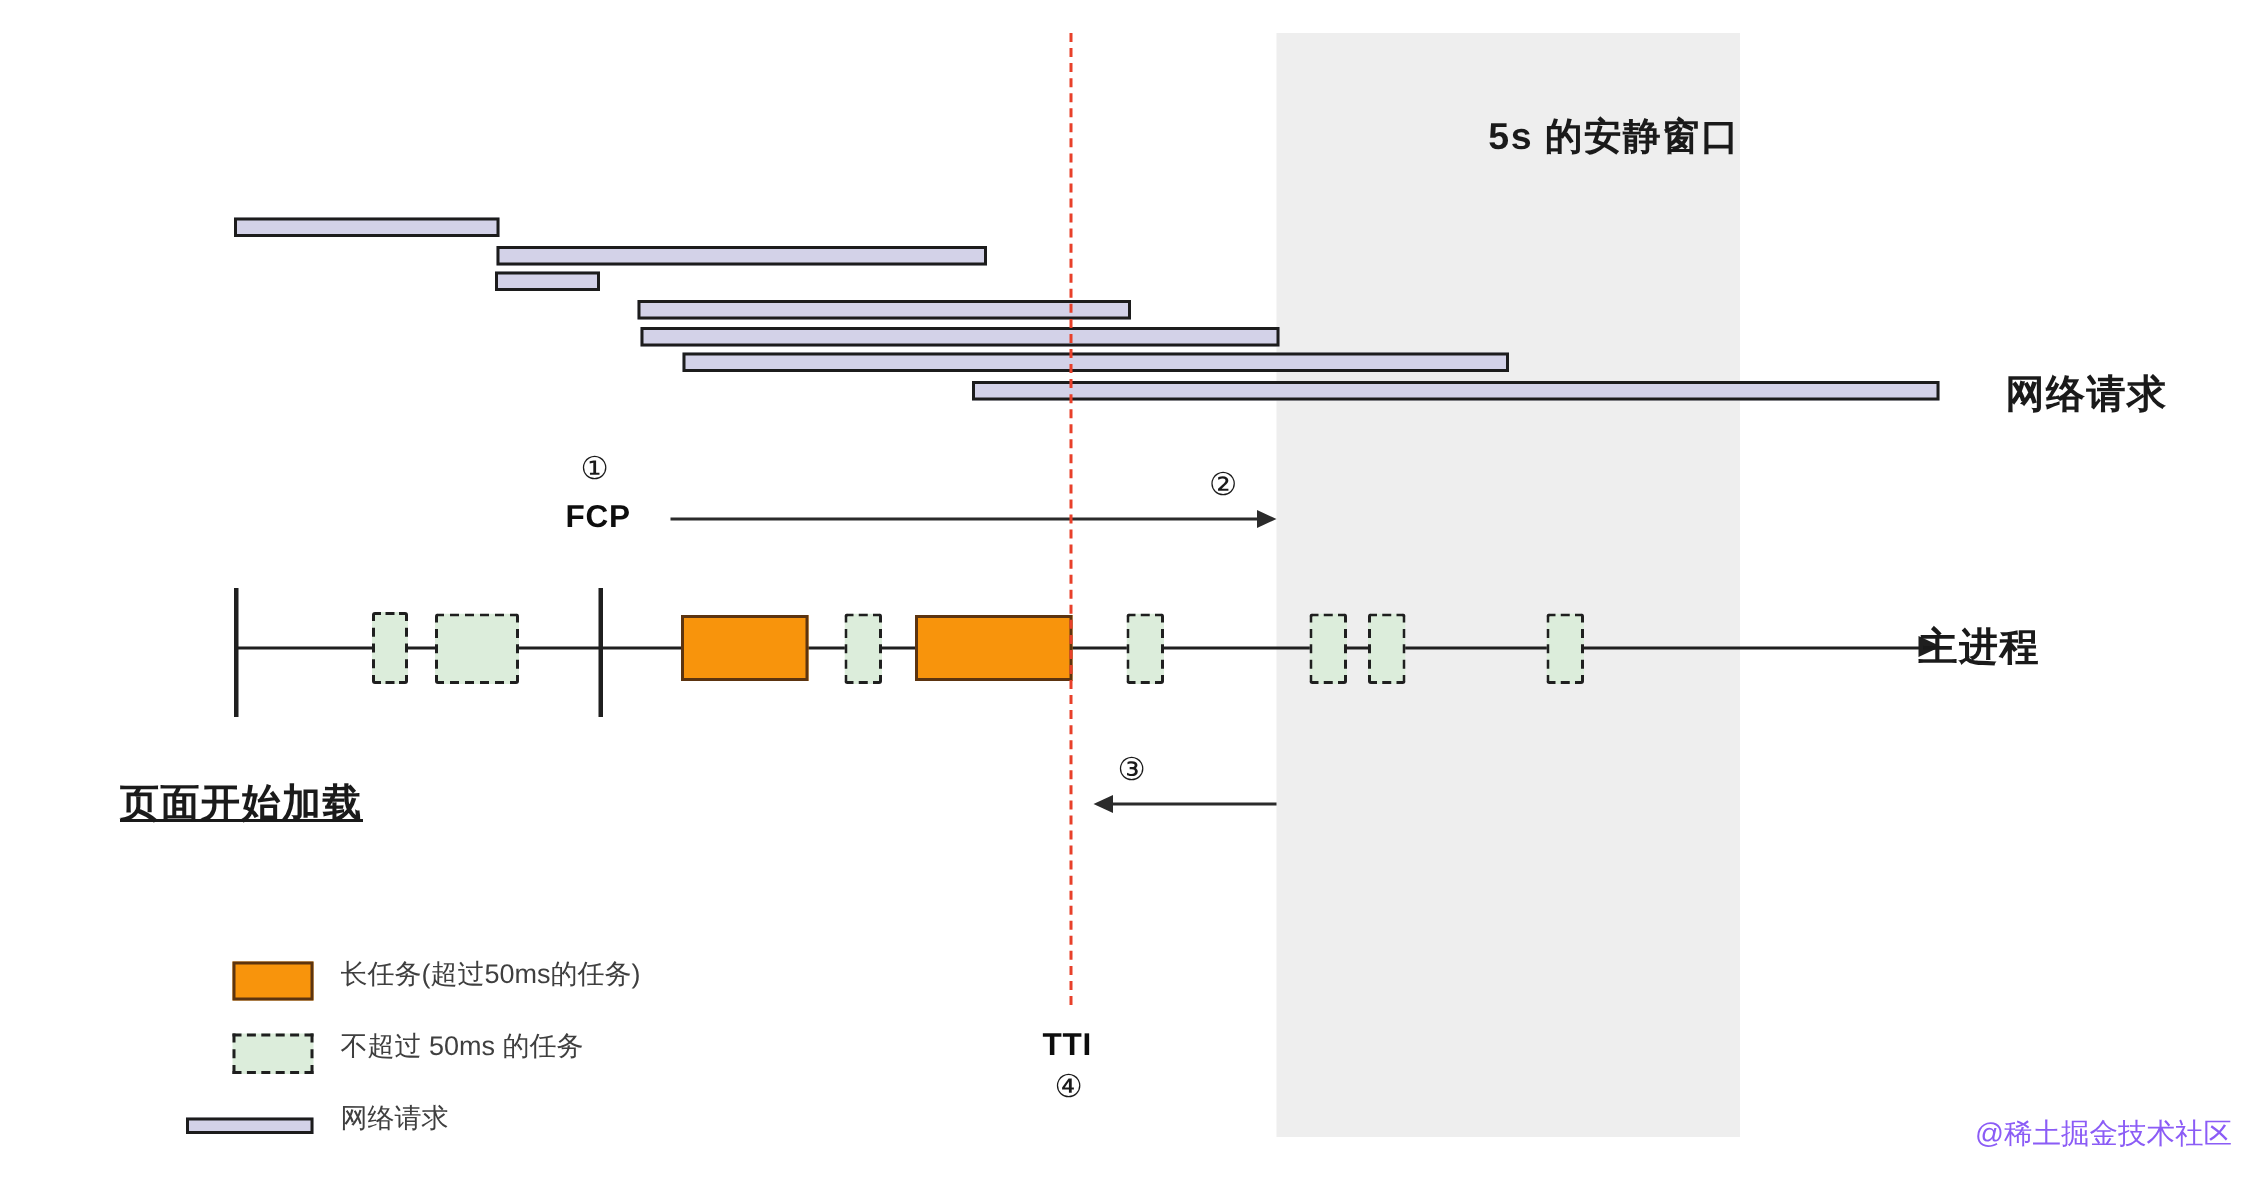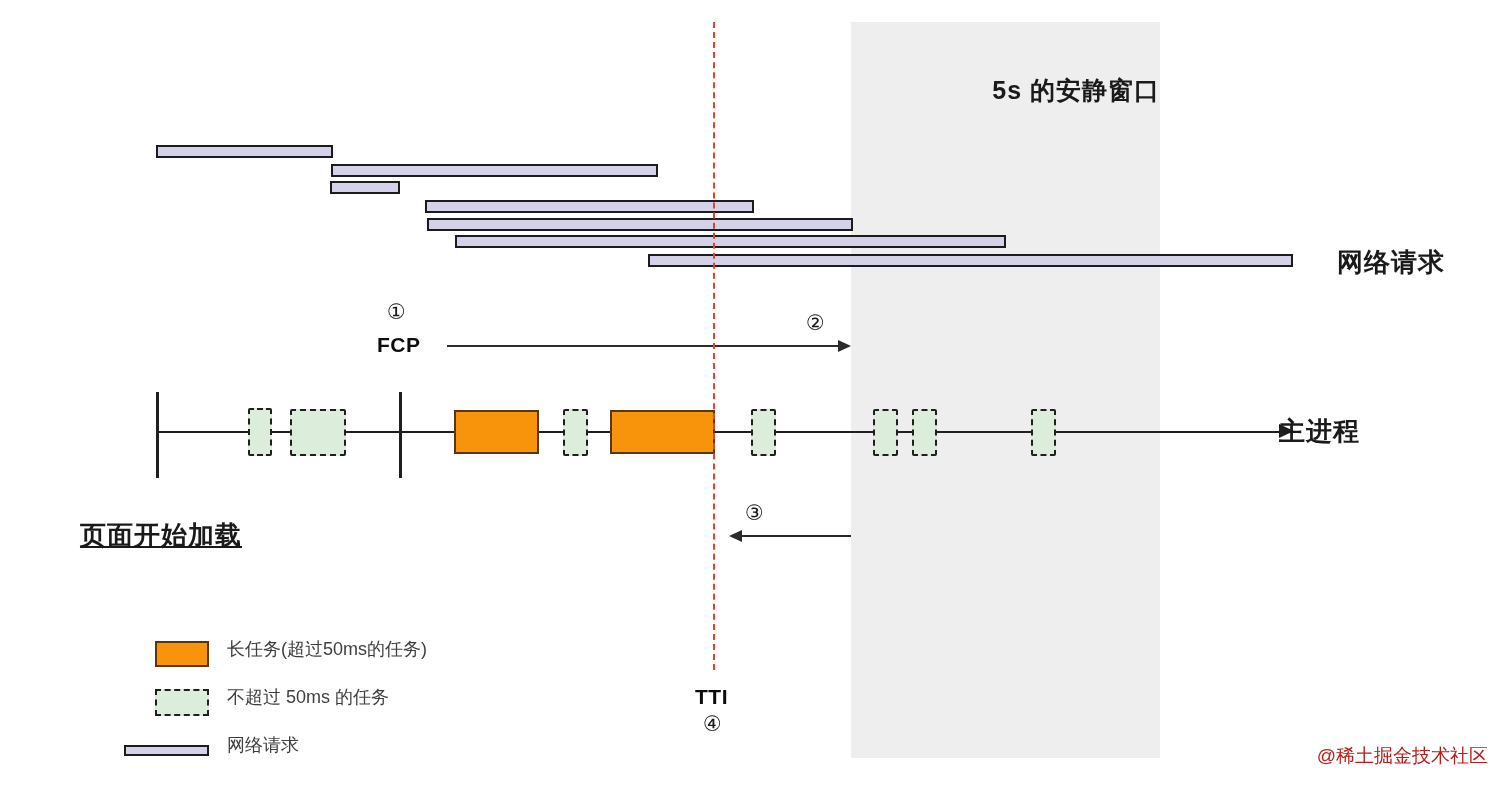--- a/index.html
+++ b/index.html
@@ -202,21 +202,21 @@
     font-size: 18px;
     color: #3f3f3f;
     white-space: nowrap;
   }
 
   .watermark {
     position: absolute;
     right: 24px;
     bottom: 18px;
     font-size: 19px;
-    color: #b91c1c;
+    color: #8b5cf6;
     white-space: nowrap;
   }
 </style>
 </head>
 <body>
 
 <div id="stage">
 
   <div class="quiet-window"></div>
   <div class="quiet-window-label">5s 的安静窗口</div>

